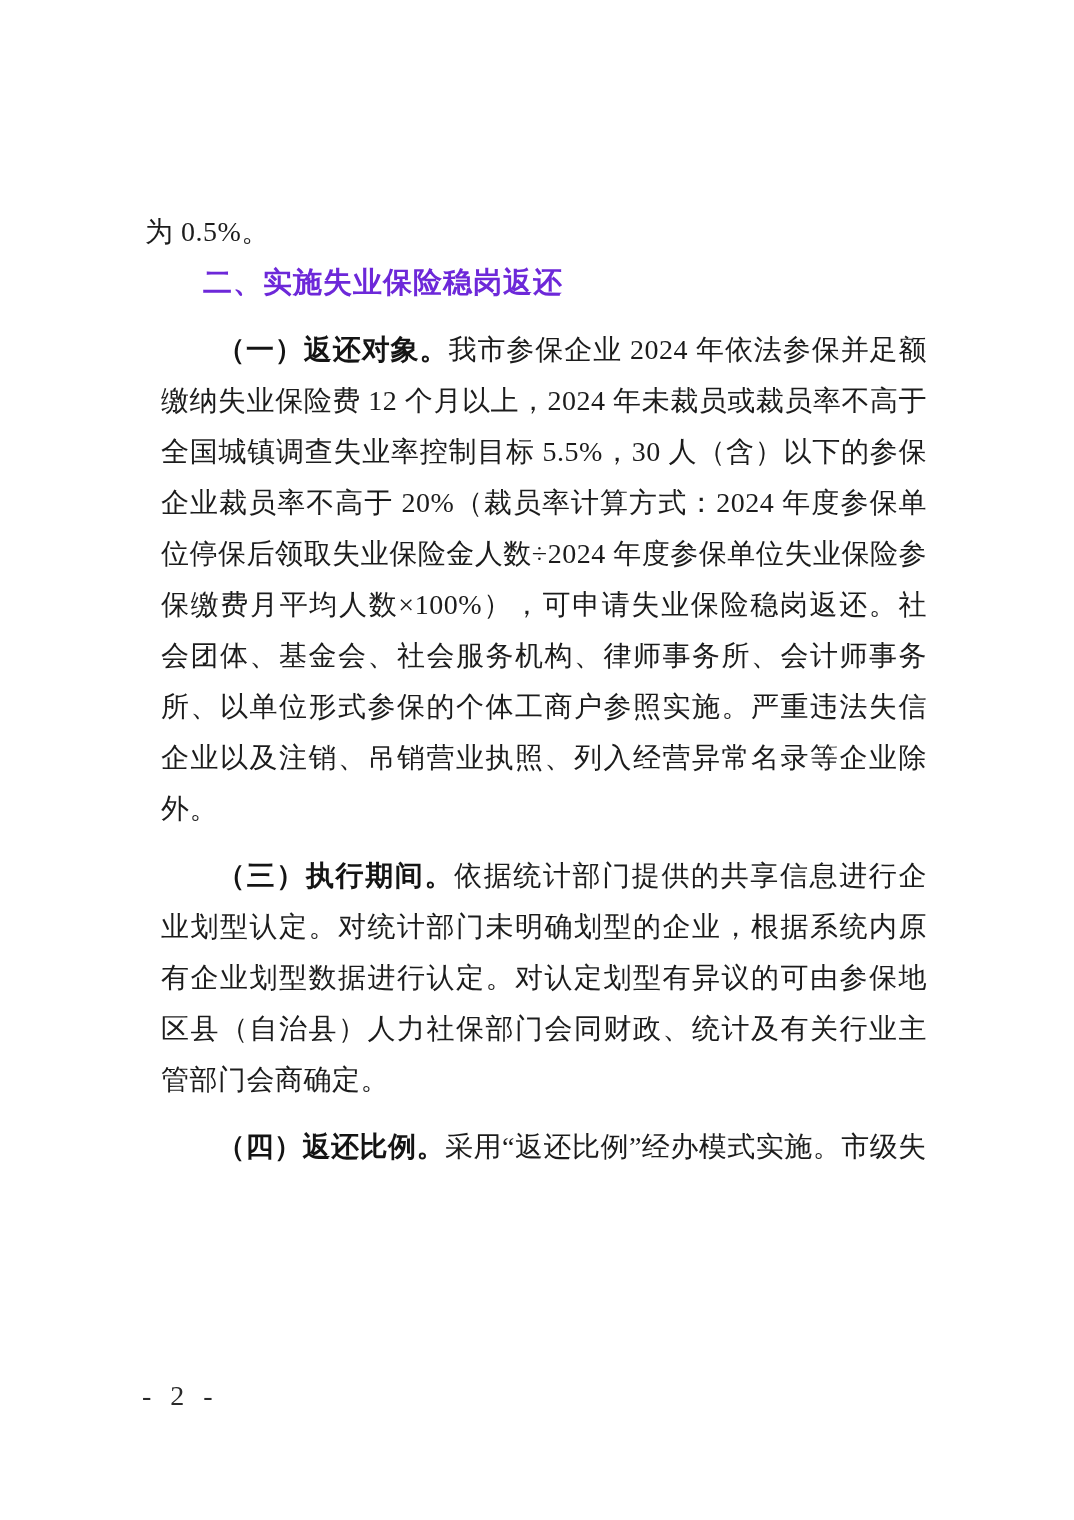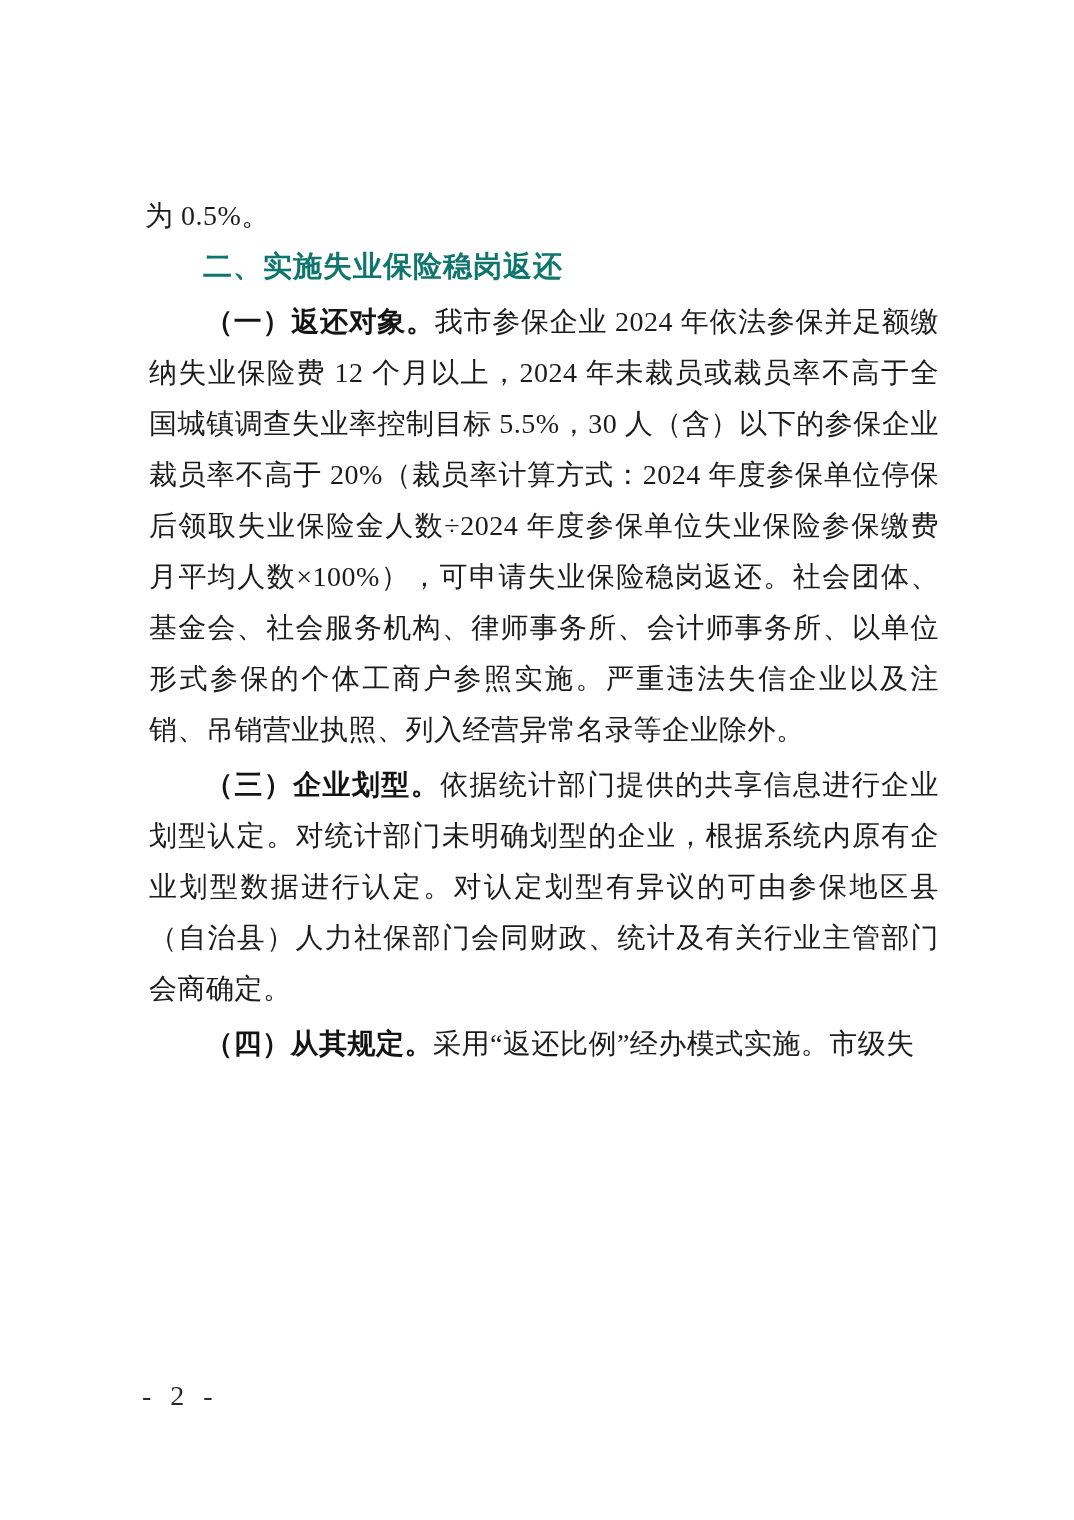--- a/index.html
+++ b/index.html
@@ -12,44 +12,44 @@
     width: 1074px;
     height: 1520px;
     background: #ffffff;
     overflow: hidden;
     font-family: "Liberation Serif", "DejaVu Serif", serif;
     color: #1c1c1c;
   }
   .content {
     position: absolute;
     left: 145px;
-    top: 190px;
+    top: 206px;
     width: 798px;
     font-size: 28px;
     letter-spacing: 0.5px;
     line-height: 51px;
     text-align: justify;
     text-justify: inter-ideograph;
   }
   .cont-line {
     margin: 0;
     text-indent: 0;
   }
   .heading {
     margin: 0;
     font-family: "Liberation Sans", "DejaVu Sans", sans-serif;
     font-weight: 700;
     font-size: 29px;
     text-indent: 2em;
     letter-spacing: 1px;
-    color: #0f766e;
+    color: #6d28d9;
     text-align: left;
   }
   .para {
-    margin: 4px;
+    margin: 16px;
     text-indent: 2em;
   }
   .para .lead {
     font-weight: 700;
     color: #141414;
   }
   .page-number {
     position: absolute;
     left: 142px;
     top: 1380px;
@@ -66,20 +66,20 @@
 <div class="page">
   <div class="content">
 
     <p class="cont-line">为 0.5%。</p>
 
     <h2 class="heading">二、实施失业保险稳岗返还</h2>
 
     <p class="para"><span class="lead">（一）返还对象。</span><span>我市参保企业 2024 年依法参保并足额缴纳失业保险费 12 个月以上，2024 年未裁员或裁员率不高于全国城镇调查失业率控制目标 5.5%，30 人（含）以下的参保企业裁员率不高于 20%（裁员率计算方式：2024 年度参保单位停保后领取失业保险金人数÷2024 年度参保单位失业保险参保缴费月平均人数×100%），可申请失业保险稳岗返还。社会团体、基金会、社会服务机构、律师事务所、会计师事务所、以单位形式参保的个体工商户参照实施。严重违法失信企业以及注销、吊销营业执照、列入经营异常名录等企业除外。</span></p>
 
 
-    <p class="para"><span class="lead">（三）企业划型。</span><span>依据统计部门提供的共享信息进行企业划型认定。对统计部门未明确划型的企业，根据系统内原有企业划型数据进行认定。对认定划型有异议的可由参保地区县（自治县）人力社保部门会同财政、统计及有关行业主管部门会商确定。</span></p>
+    <p class="para"><span class="lead">（三）执行期间。</span><span>依据统计部门提供的共享信息进行企业划型认定。对统计部门未明确划型的企业，根据系统内原有企业划型数据进行认定。对认定划型有异议的可由参保地区县（自治县）人力社保部门会同财政、统计及有关行业主管部门会商确定。</span></p>
 
-    <p class="para"><span class="lead">（四）从其规定。</span><span>采用“返还比例”经办模式实施。市级失</span></p>
+    <p class="para"><span class="lead">（四）返还比例。</span><span>采用“返还比例”经办模式实施。市级失</span></p>
 
   </div>
 
   <div class="page-number">- 2 -</div>
 </div>
 
 </body></html>

